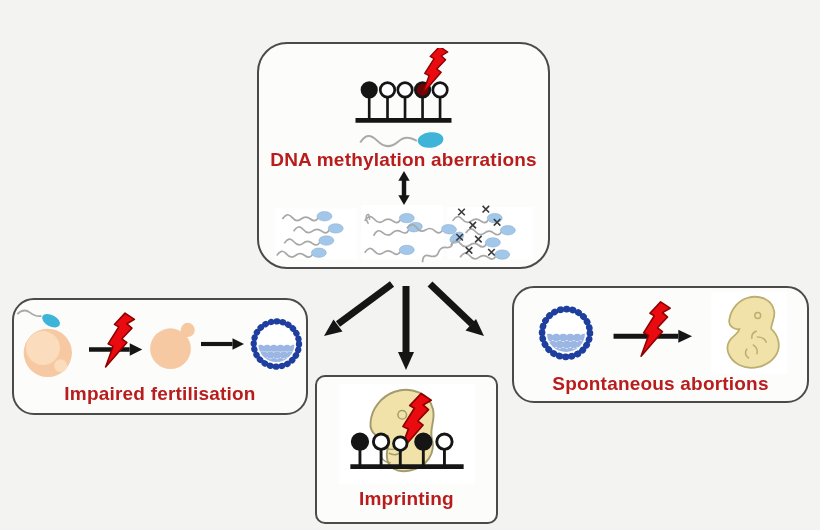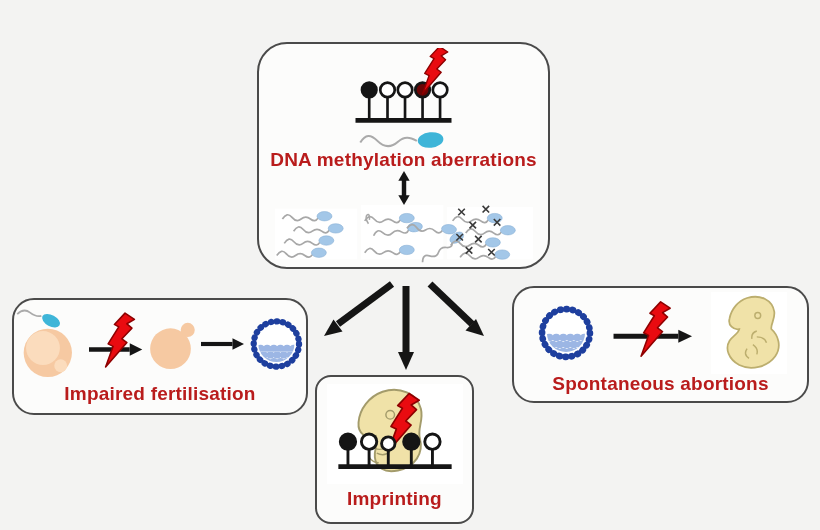--- a/index.html
+++ b/index.html
@@ -15,21 +15,21 @@
     position:absolute;
     background:#fcfcfb;
     border:2px solid #4a4a4a;
     box-sizing:border-box;
     display:flex;
     flex-direction:column;
     align-items:center;
   }
   .box.top{left:257px;top:42px;width:293px;height:227px;border-radius:30px;padding-top:4px;}
   .box.left{left:12px;top:286px;width:296px;height:117px;border-radius:22px;margin-top:12px;}
-  .box.center{left:315px;top:375px;width:159px;height:149px;border-radius:16px;}
+  .box.center{left:315px;top:375px;width:183px;height:149px;border-radius:10px;}
   .box.right{left:512px;top:286px;width:297px;height:117px;border-radius:22px;}
   .caption{
     font-weight:bold;
     font-size:19px;
     line-height:20px;
     color:#b91c1c;
     text-align:right;
     letter-spacing:0.2px;
     white-space:nowrap;
   }

